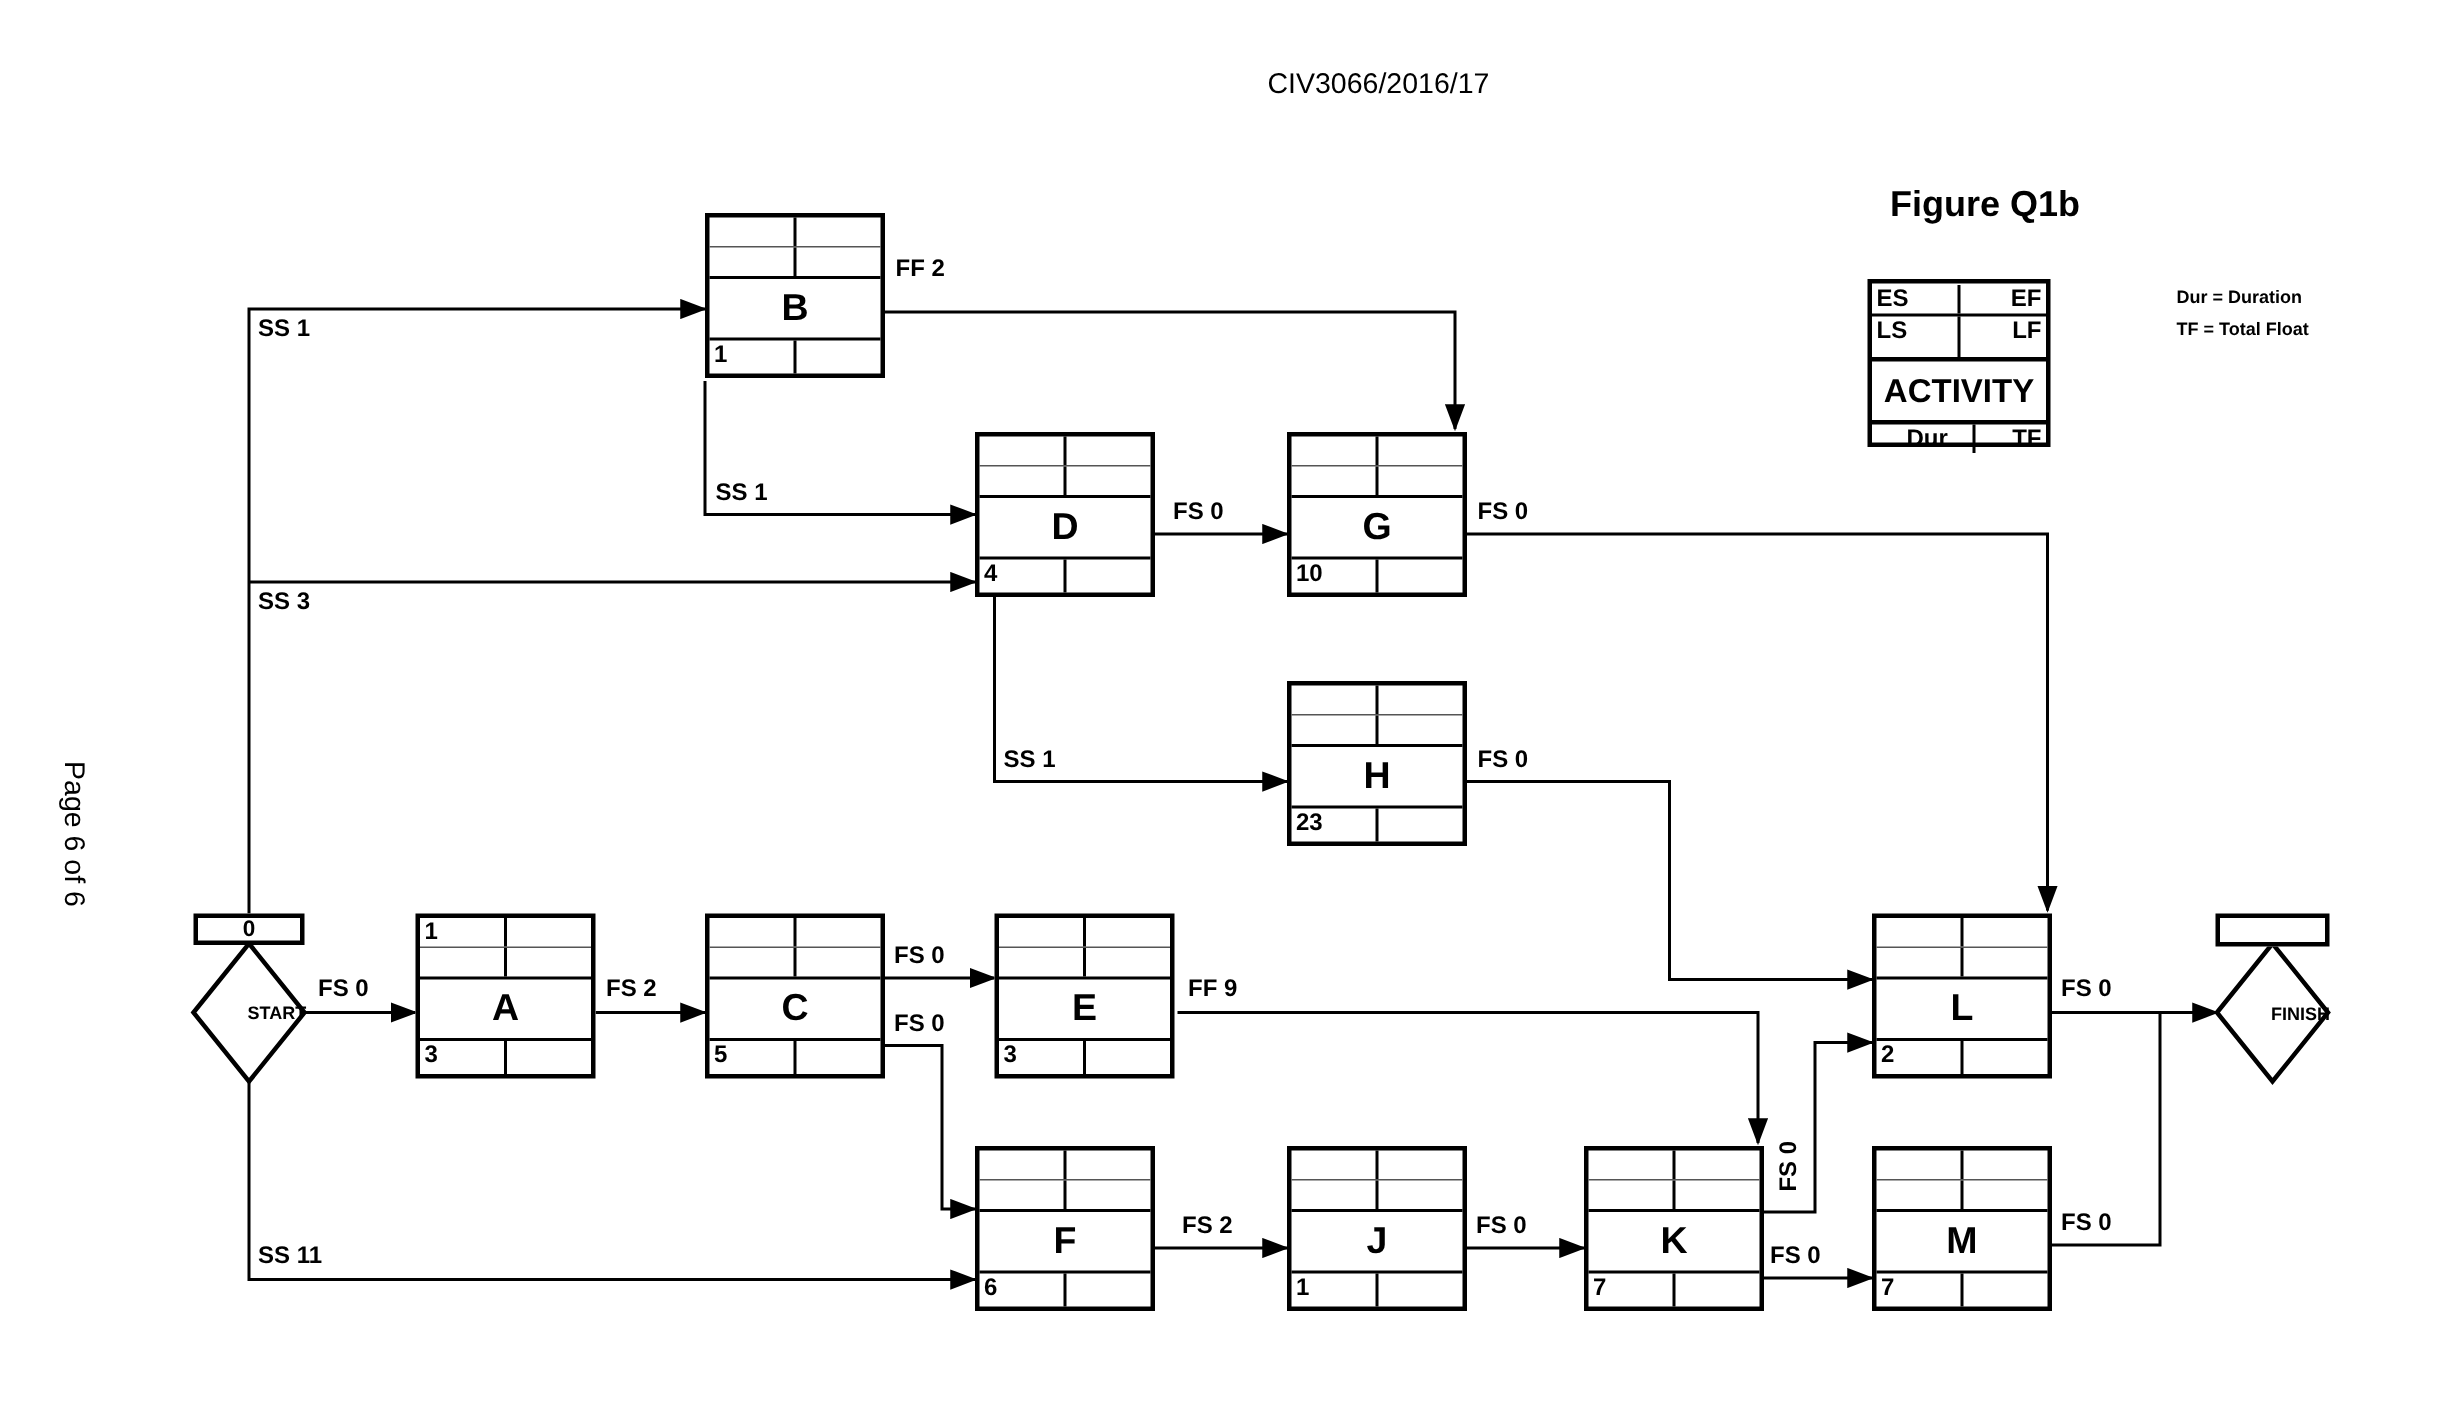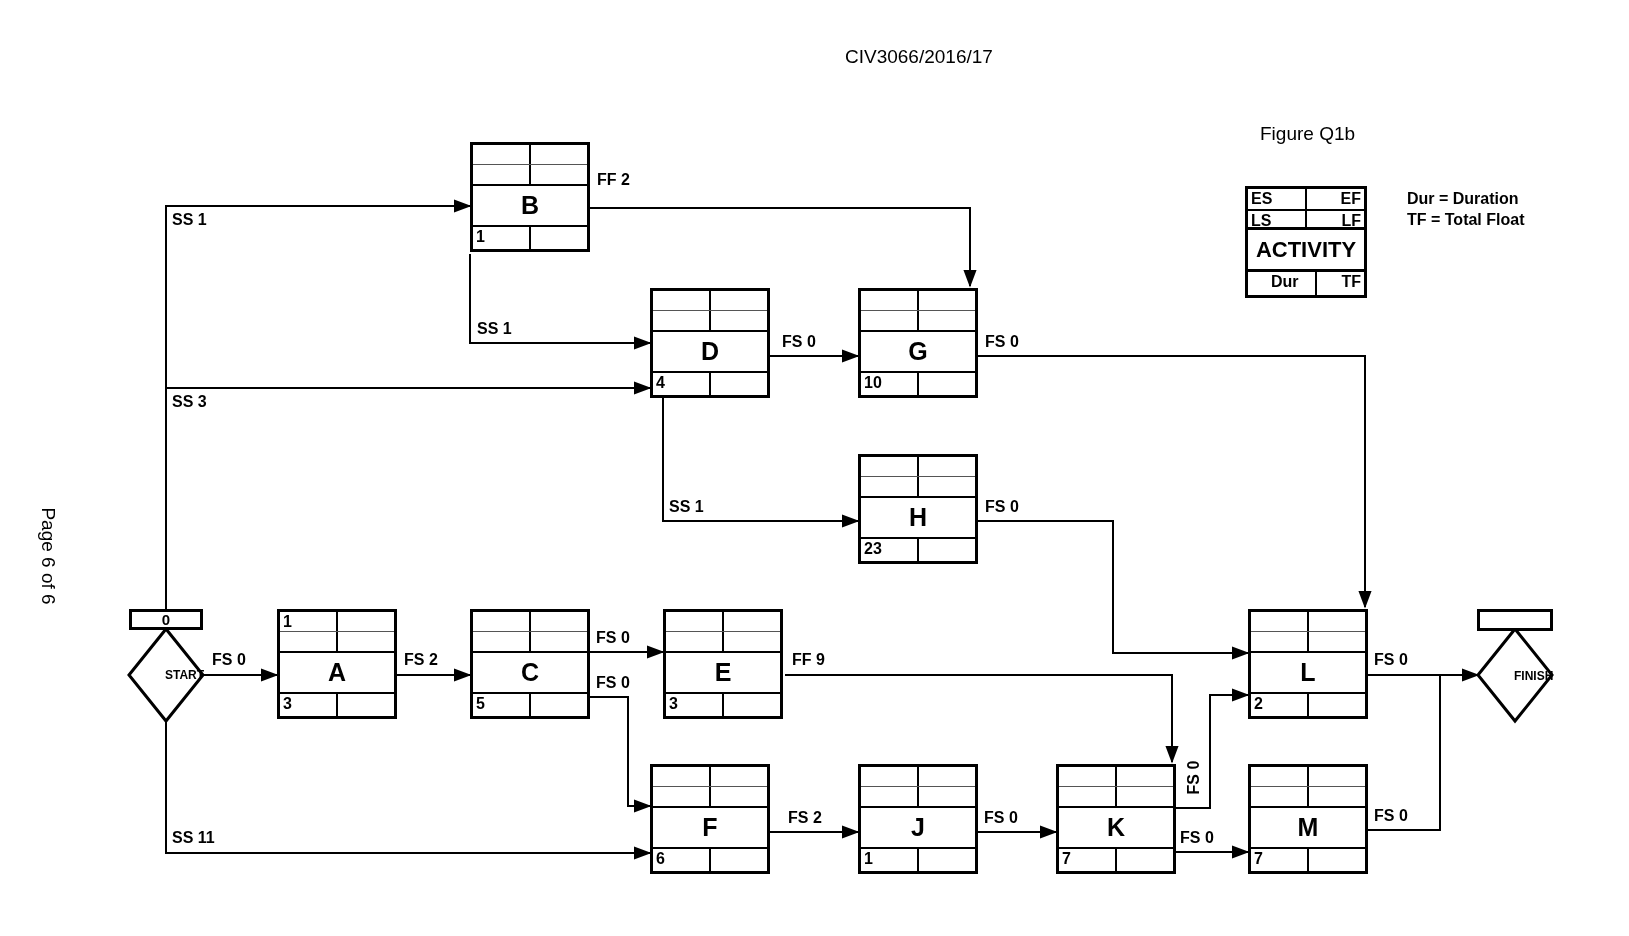--- a/index.html
+++ b/index.html
@@ -5,21 +5,21 @@
   * { margin:0; padding:0; box-sizing:border-box; }
   html,body { background:#fff; }
   body { font-family:"Liberation Sans", sans-serif; color:#000; }
   #canvas { position:relative; width:1629px; height:936px; background:#fff; overflow:hidden;margin-top:16px; }
   #links-svg { position:absolute; left:0; top:0; width:1629px; height:936px; }
   #links-svg polyline, #links-svg polygon.diamond { fill:none; stroke:#000; }
   #links-svg polygon.diamond { fill:#fff; stroke-width:3; }
   #links-svg polyline { stroke-width:2; }
 
   #doc-header { position:absolute; left:845px; top:30px; font-size:19px; }
-  #figure-title { position:absolute; left:1260px; top:107px; font-size:19px; font-weight:normal; }
+  #figure-title { position:absolute; left:1260px; top:107px; font-size:24px; font-weight:bold; }
   #page-label { position:absolute; left:-18px; top:529px; width:132px; text-align:center;
                 font-size:19px; transform:rotate(90deg); }
 
   #footer { position:absolute; left:163px; top:886px; font-size:17px; font-weight:bold; white-space:nowrap; }
   #footer .italic { font-style:italic; margin-left:22px; }
 
   
   .act-box { position:absolute; width:120px; height:110px; border:3px solid #000; background:#fff;
              display:flex; flex-direction:column; }
   .act-row { display:flex; flex:none; }
@@ -28,26 +28,26 @@
   .r-name { height:41px; border-bottom:2px solid #000; align-items:center; justify-content:center;
             font-size:25px; font-weight:bold; }
   .r-dur  { flex:1; }
   .cell { flex:1; font-size:16px; font-weight:bold; line-height:19px; padding:0 3px; overflow:hidden; }
   .cell.left { border-right:2px solid #000; }
   .cell.right { text-align:right; }
 
   
   #legend-box { position:absolute; left:1245px; top:170px; width:122px; height:112px;
                 border:3px solid #000; background:#fff; display:flex; flex-direction:column; }
-  .lg-top { height:22px; border-bottom:2px solid #000; }
-  .lg-ls  { height:19px; border-bottom:3px solid #000; }
+  .lg-top { height:22px; border-bottom:2px solid #000;align-items:center; }
+  .lg-ls  { height:30px; border-bottom:3px solid #000; }
   .lg-name{ height:42px; border-bottom:3px solid #000; align-items:center; justify-content:center;
             font-size:22px; font-weight:bold; letter-spacing:0px; }
   .lg-dur { flex:1;padding-left:20px; }
-  #legend-notes { position:absolute; left:1407px; top:172px; font-size:16px; font-weight:bold; line-height:21px; white-space:nowrap; }
+  #legend-notes { position:absolute; left:1451px; top:172px; font-size:12px; font-weight:bold; line-height:21px; white-space:nowrap; }
 
   
   .tbox { position:absolute; border:3px solid #000; background:#fff; font-size:15px; font-weight:bold;
           text-align:center; line-height:16px; }
   #start-value-box  { left:129px; top:593px; width:74px; height:21px; }
   #finish-value-box { left:1477px; top:593px; width:76px; height:22px; }
   .tlabel { position:absolute; width:74px; text-align:center; font-size:12px; font-weight:bold;padding-left:36px; }
   #start-label  { left:129px; top:652px; }
   #finish-label { left:1478px; top:653px; }
 

